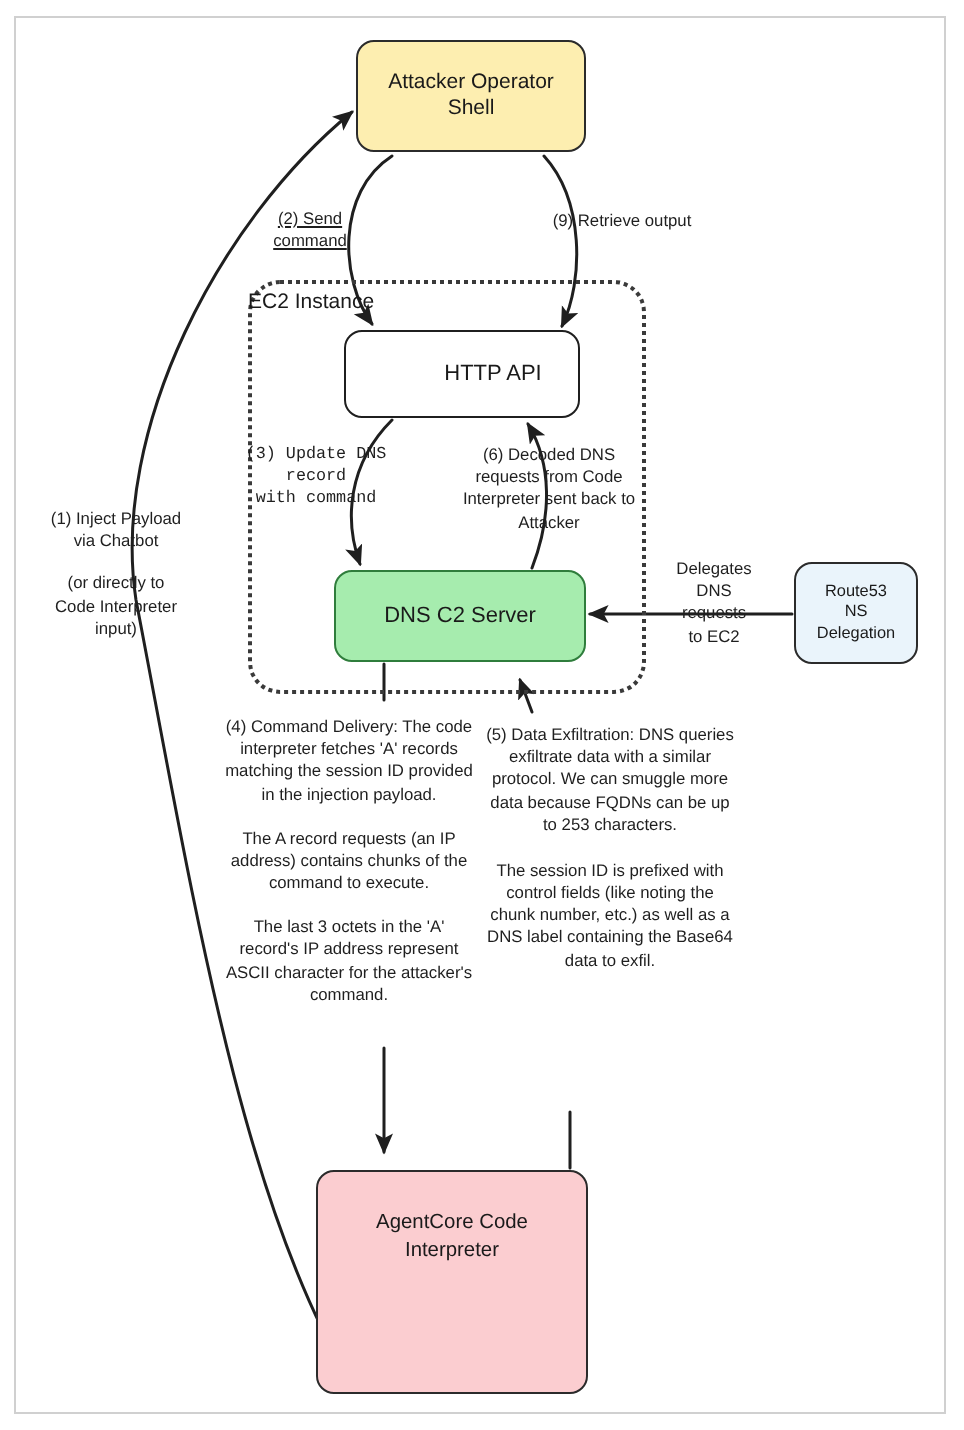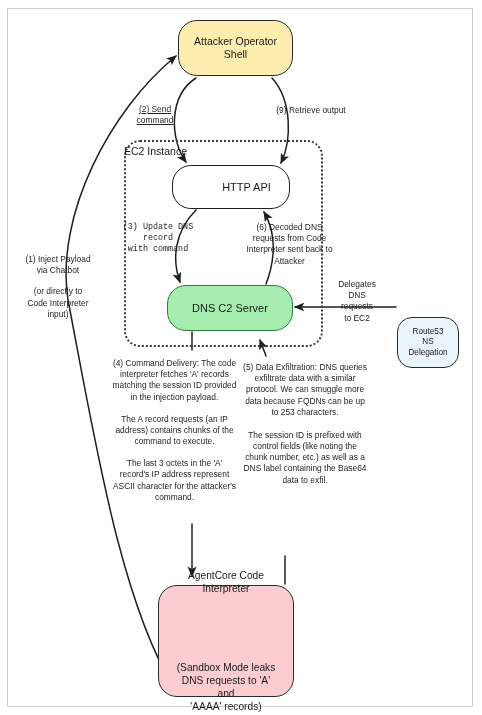--- a/index.html
+++ b/index.html
@@ -3,43 +3,43 @@
 <meta charset="utf-8">
 <style>
   html,body{margin:0;padding:0;background:#ffffff;}
   body{width:482px;height:715px;position:relative;overflow:hidden;
        font-family:"Liberation Sans",sans-serif;color:#1a1a1a;}
   #frame{position:absolute;left:7px;top:8px;width:466px;height:699px;
          border:1px solid #d0d0d0;box-sizing:border-box;background:#fff;}
   #canvas{position:absolute;left:0;top:0;width:482px;height:715px;}
   .node{position:absolute;box-sizing:border-box;display:flex;
         align-items:center;justify-content:center;text-align:center;
-        border:1.6px solid #1f1f1f;border-radius:19px;line-height:1.28;}
+        border:1.6px solid #1f1f1f;border-radius:9px;line-height:1.28;}
   .node span{display:block;}
   #n-attacker{left:178px;top:20px;width:115px;height:56px;background:#fdeeb0;
               border-color:#2b2b2b;font-size:10.5px;}
   #n-http{left:172px;top:165px;width:118px;height:44px;background:#ffffff;font-size:11px;padding-left:31px;}
   #n-dns{left:167px;top:285px;width:126px;height:46px;background:#a6ecae;
          border-color:#2f7d3c;font-size:11px;}
   #n-route53{left:397px;top:281px;width:62px;height:51px;background:#eaf4fb;
-             border-color:#2b2b2b;font-size:8.2px;border-radius:15px;margin-top:36px;}
+             border-color:#2b2b2b;font-size:8.2px;border-radius:9px;}
   #n-agent{left:158px;top:585px;width:136px;height:112px;background:#fbcdd0;
            border-color:#2b2b2b;font-size:10.2px;
            flex-direction:column;padding:6px 15px;gap:33px;}
   #n-agent .gap{height:12px;}
   #ec2-box{position:absolute;left:124px;top:140px;width:199px;height:207px;
            border:2px dotted #3a3a3a;border-radius:16px;box-sizing:border-box;}
   #ec2-label{position:absolute;left:124px;top:145px;width:199px;
              font-size:10.5px;color:#1a1a1a;}
   .lbl{position:absolute;text-align:center;font-size:8.4px;line-height:1.33;
        color:#1f1f1f;}
   #lbl-send{left:122px;top:104px;width:66px;text-decoration:underline;}
   #lbl-retrieve{left:258px;top:105px;width:106px;}
   #lbl-update{left:118px;top:222px;width:80px;font-family:Liberation Mono, monospace;}
-  #lbl-decoded{left:237px;top:222px;width:105px;}
+  #lbl-decoded{left:222px;top:222px;width:105px;}
   #lbl-delegates{left:327px;top:279px;width:60px;}
   #lbl-inject{left:8px;top:222px;width:100px;margin-top:32px;}
   #lbl-inject .gap{height:10px;display:block;}
   #lbl-step4{left:112px;top:358px;width:125px;}
   #lbl-step4 .gap{height:11px;display:block;}
   #lbl-step5{left:243px;top:362px;width:124px;}
   #lbl-step5 .gap{height:12px;display:block;}
 </style>
 </head>
 <body>
@@ -99,25 +99,20 @@
     <span>Delegation</span>
   </span>
 </div>
 
 <div class="node" id="n-agent">
   <span>
     <span>AgentCore Code</span>
     <span>Interpreter</span>
   </span>
   <span class="gap"></span>
-  <span>
-    <span>(Sandbox Mode leaks</span>
-    <span>DNS requests to 'A' and</span>
-    <span>'AAAA' records)</span>
-  </span>
 </div>
 
 <div class="lbl" id="lbl-send">(2) Send<br>command</div>
 <div class="lbl" id="lbl-retrieve">(9) Retrieve output</div>
 <div class="lbl" id="lbl-update">(3) Update DNS<br>record<br>with command</div>
 <div class="lbl" id="lbl-decoded">(6) Decoded DNS<br>requests from Code<br>Interpreter sent back to<br>Attacker</div>
 <div class="lbl" id="lbl-delegates">Delegates<br>DNS<br>requests<br>to EC2</div>
 
 <div class="lbl" id="lbl-inject">
   <span>(1) Inject Payload<br>via Chatbot</span>

